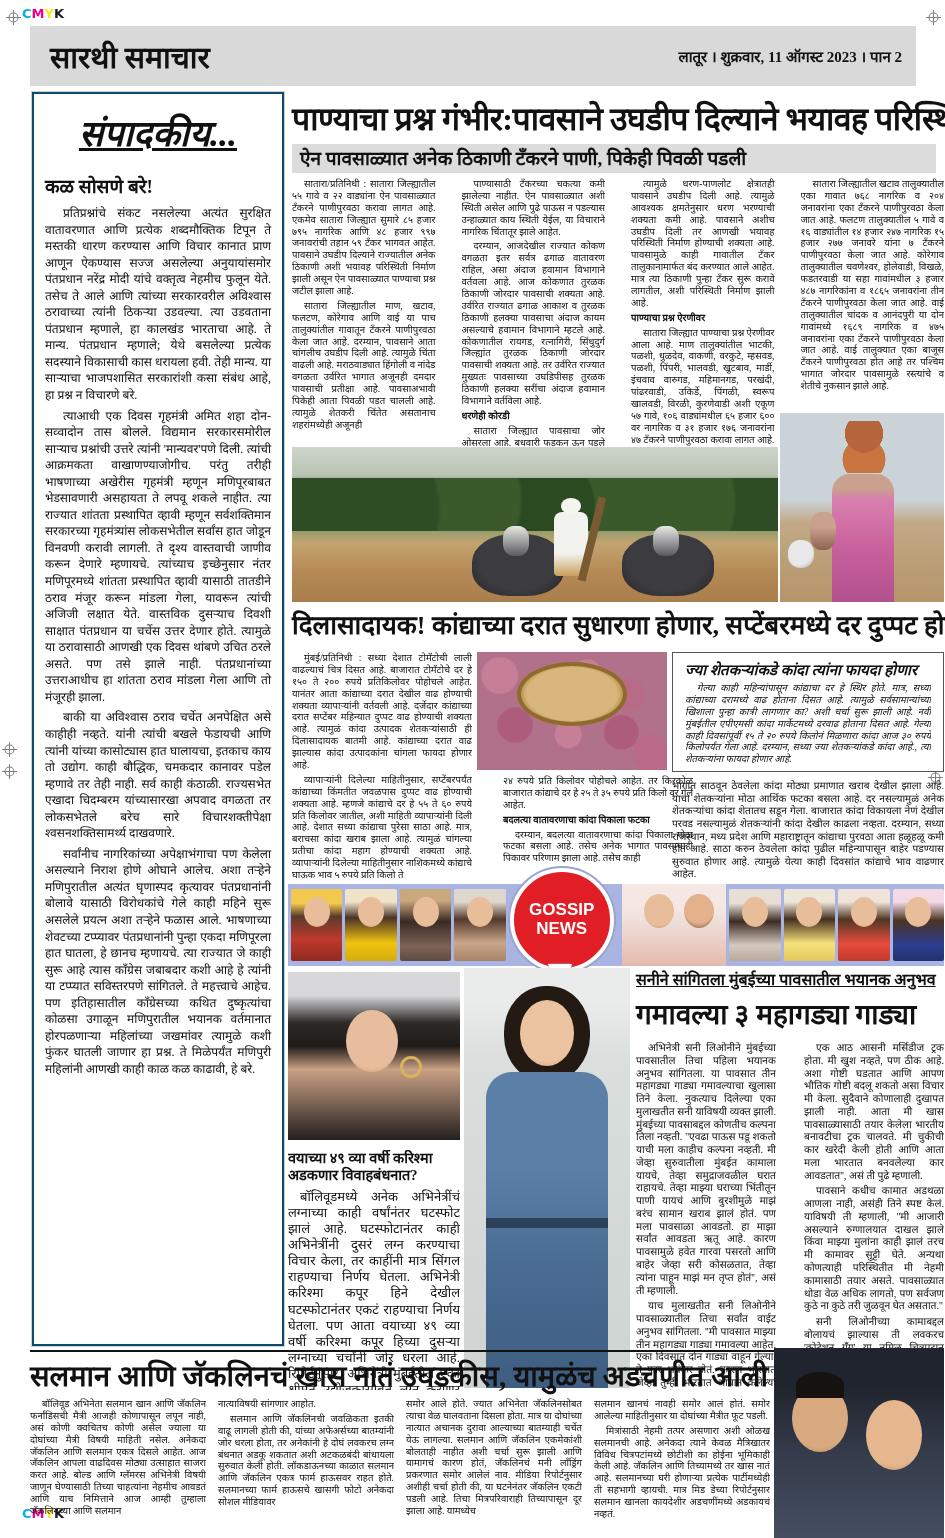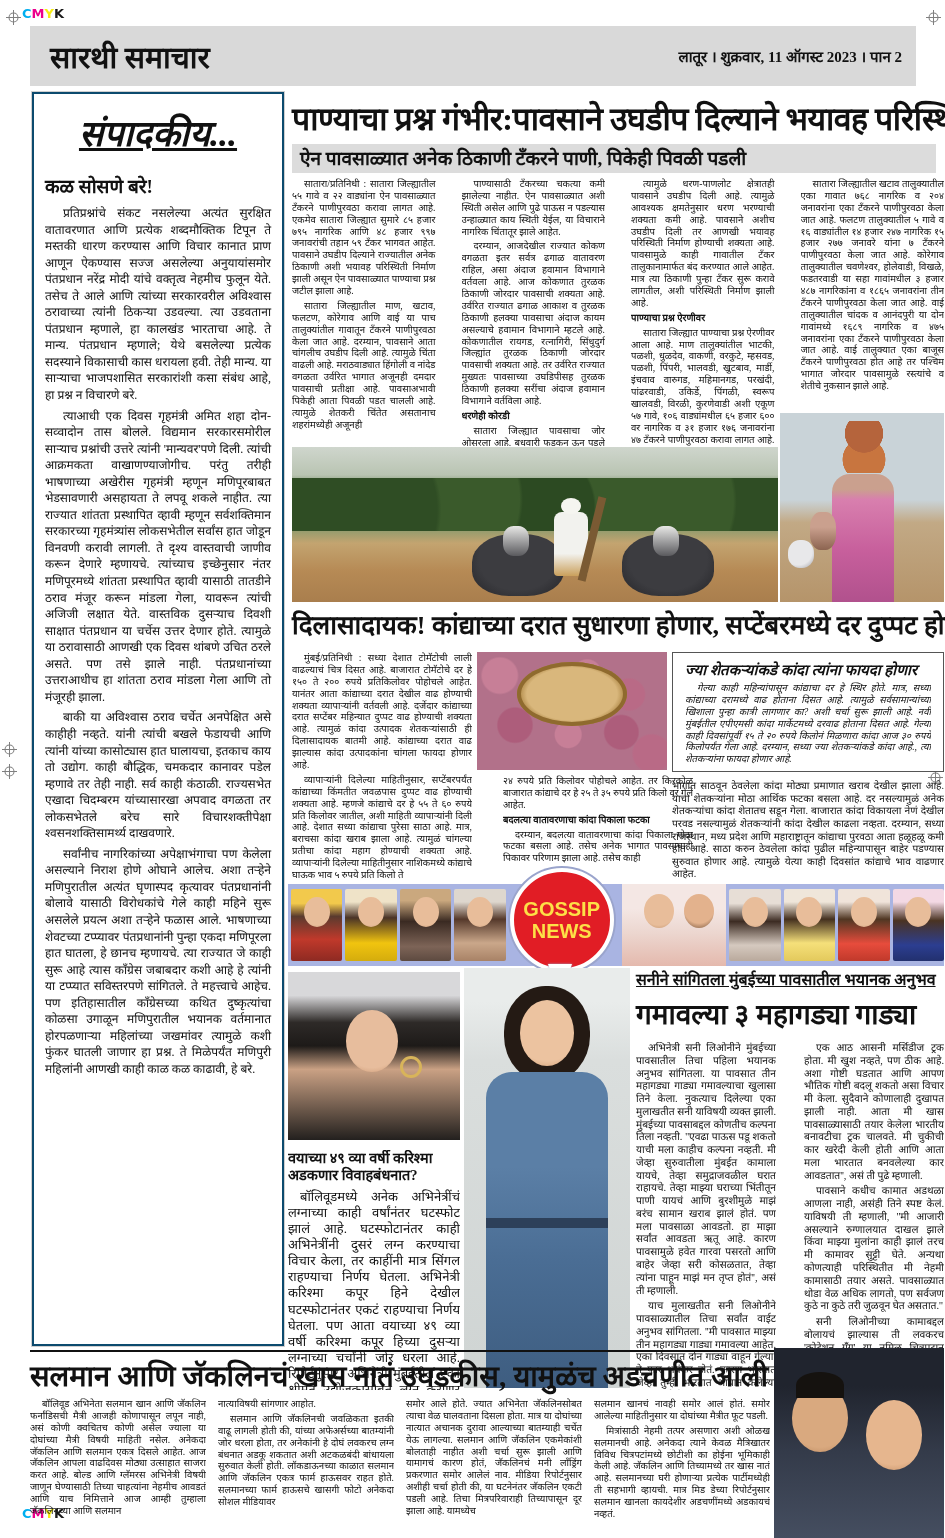--- a/index.html
+++ b/index.html
@@ -98,22 +98,22 @@
   .thumb .face{width:26px;height:30px;margin:8px auto 0 auto;border-radius:50%;
      background:radial-gradient(circle at 50% 42%,#e8bd9a 0 70%,#c79873 100%);}
   .whisper{width:120px;height:82px;margin-left:6px;
      background:linear-gradient(180deg,#f4e7e4 0 30%,#ecd6cf 60%,#e4b9ad 100%);position:relative;}
   .whisper .h1,.whisper .h2{position:absolute;top:10px;width:30px;height:34px;border-radius:50%;
      background:radial-gradient(circle at 50% 42%,#e8bd9a 0 68%,#b98a63 100%);}
   .whisper .h1{left:22px;} .whisper .h2{left:62px;background:radial-gradient(circle at 50% 42%,#e3b28d 0 60%,#6b4a33 100%);}
   .badge-wrap{position:relative;width:104px;height:104px;margin:-10px 2px 0 4px;flex:none;}
   .badge{position:absolute;left:0;top:0;width:96px;height:96px;border-radius:50%;background:#e11d25;
      border:4px solid #fff;box-shadow:0 0 0 2px #9aa4cc;display:flex;flex-direction:column;
-     align-items:center;justify-content:center;color:#fde047;font-family:"Liberation Sans",sans-serif;
-     font-weight:900;font-size:20px;line-height:1.1;text-align:center;}
+     align-items:center;justify-content:center;color:#ffffff;font-family:"Liberation Sans",sans-serif;
+     font-weight:900;font-size:17px;line-height:1.1;text-align:center;}
   .badge-tail{position:absolute;left:38px;top:96px;width:0;height:0;
      border-left:12px solid transparent;border-right:12px solid transparent;border-top:34px solid #ffffff;
      filter:drop-shadow(0 0 1px #9aa4cc);}
   
   .karishma-photo{left:288px;top:972px;width:172px;height:168px;
      background:linear-gradient(180deg,#d8d8da 0 14%,#2e2a28 30%,#1d1a18 44%,#caa184 58%,#23201e 100%);}
   .karishma-photo .face{position:absolute;top:38px;left:58px;width:52px;height:62px;border-radius:50%;
      background:radial-gradient(circle at 50% 44%,#e7bd9d 0 70%,#c6926c 100%);}
   .karishma-photo .hoop{position:absolute;top:84px;left:112px;width:16px;height:16px;border-radius:50%;
      border:3px solid #d8b45a;}

